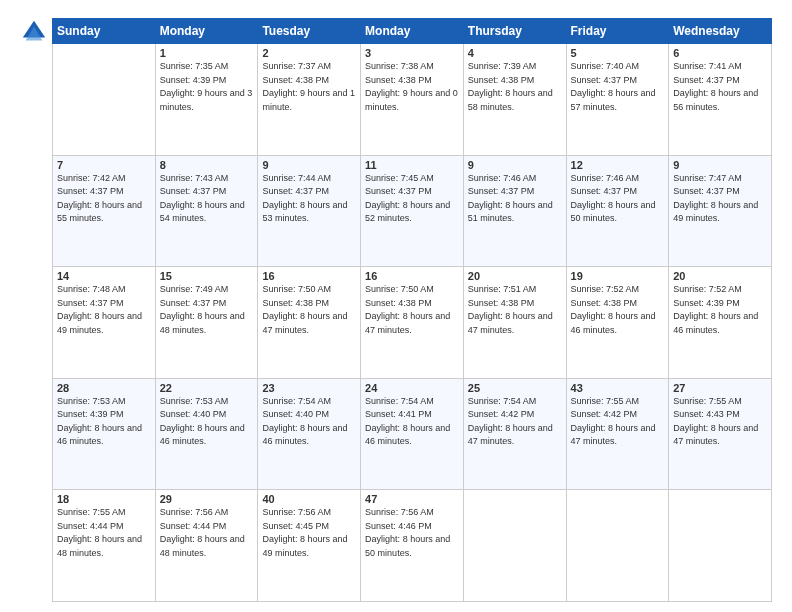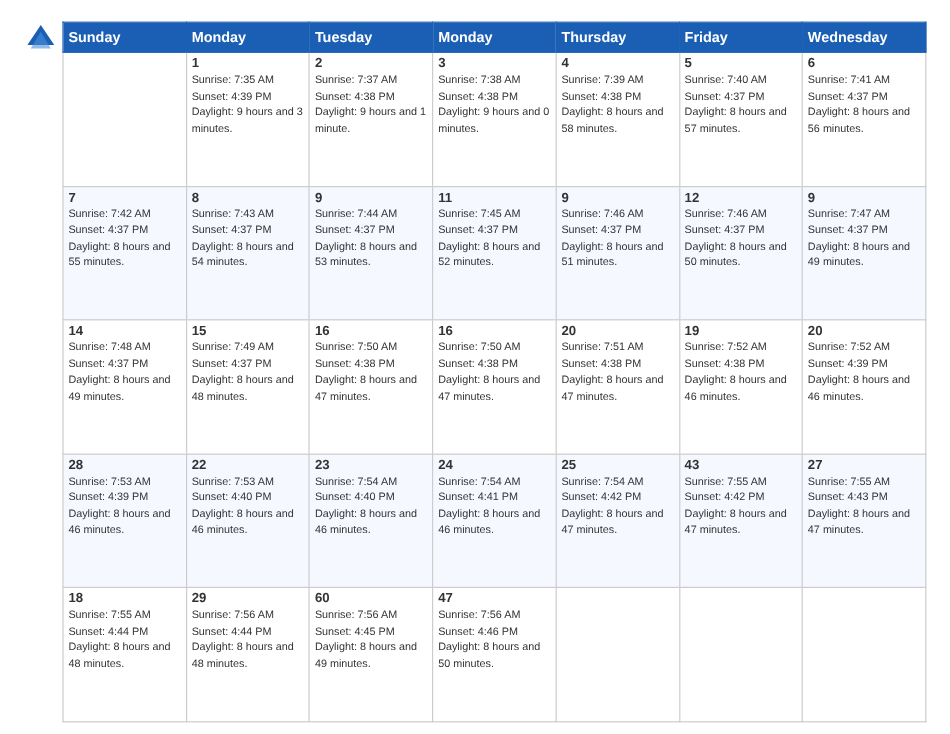--- a/index.html
+++ b/index.html
@@ -250,21 +250,21 @@
         <tr>
           <td>
             <span class="day-num">18</span>
 <div class="day-info">Sunrise: 7:55 AM<br>Sunset: 4:44 PM<br>Daylight: 8 hours and 48 minutes.</div>
           </td>
           <td>
             <span class="day-num">29</span>
 <div class="day-info">Sunrise: 7:56 AM<br>Sunset: 4:44 PM<br>Daylight: 8 hours and 48 minutes.</div>
           </td>
           <td>
-            <span class="day-num">60</span>
+            <span class="day-num">40</span>
 <div class="day-info">Sunrise: 7:56 AM<br>Sunset: 4:45 PM<br>Daylight: 8 hours and 49 minutes.</div>
           </td>
           <td>
             <span class="day-num">47</span>
 <div class="day-info">Sunrise: 7:56 AM<br>Sunset: 4:46 PM<br>Daylight: 8 hours and 50 minutes.</div>
           </td>
           <td class="empty-cell"></td>
           <td class="empty-cell"></td>
           <td class="empty-cell"></td>
         </tr>

